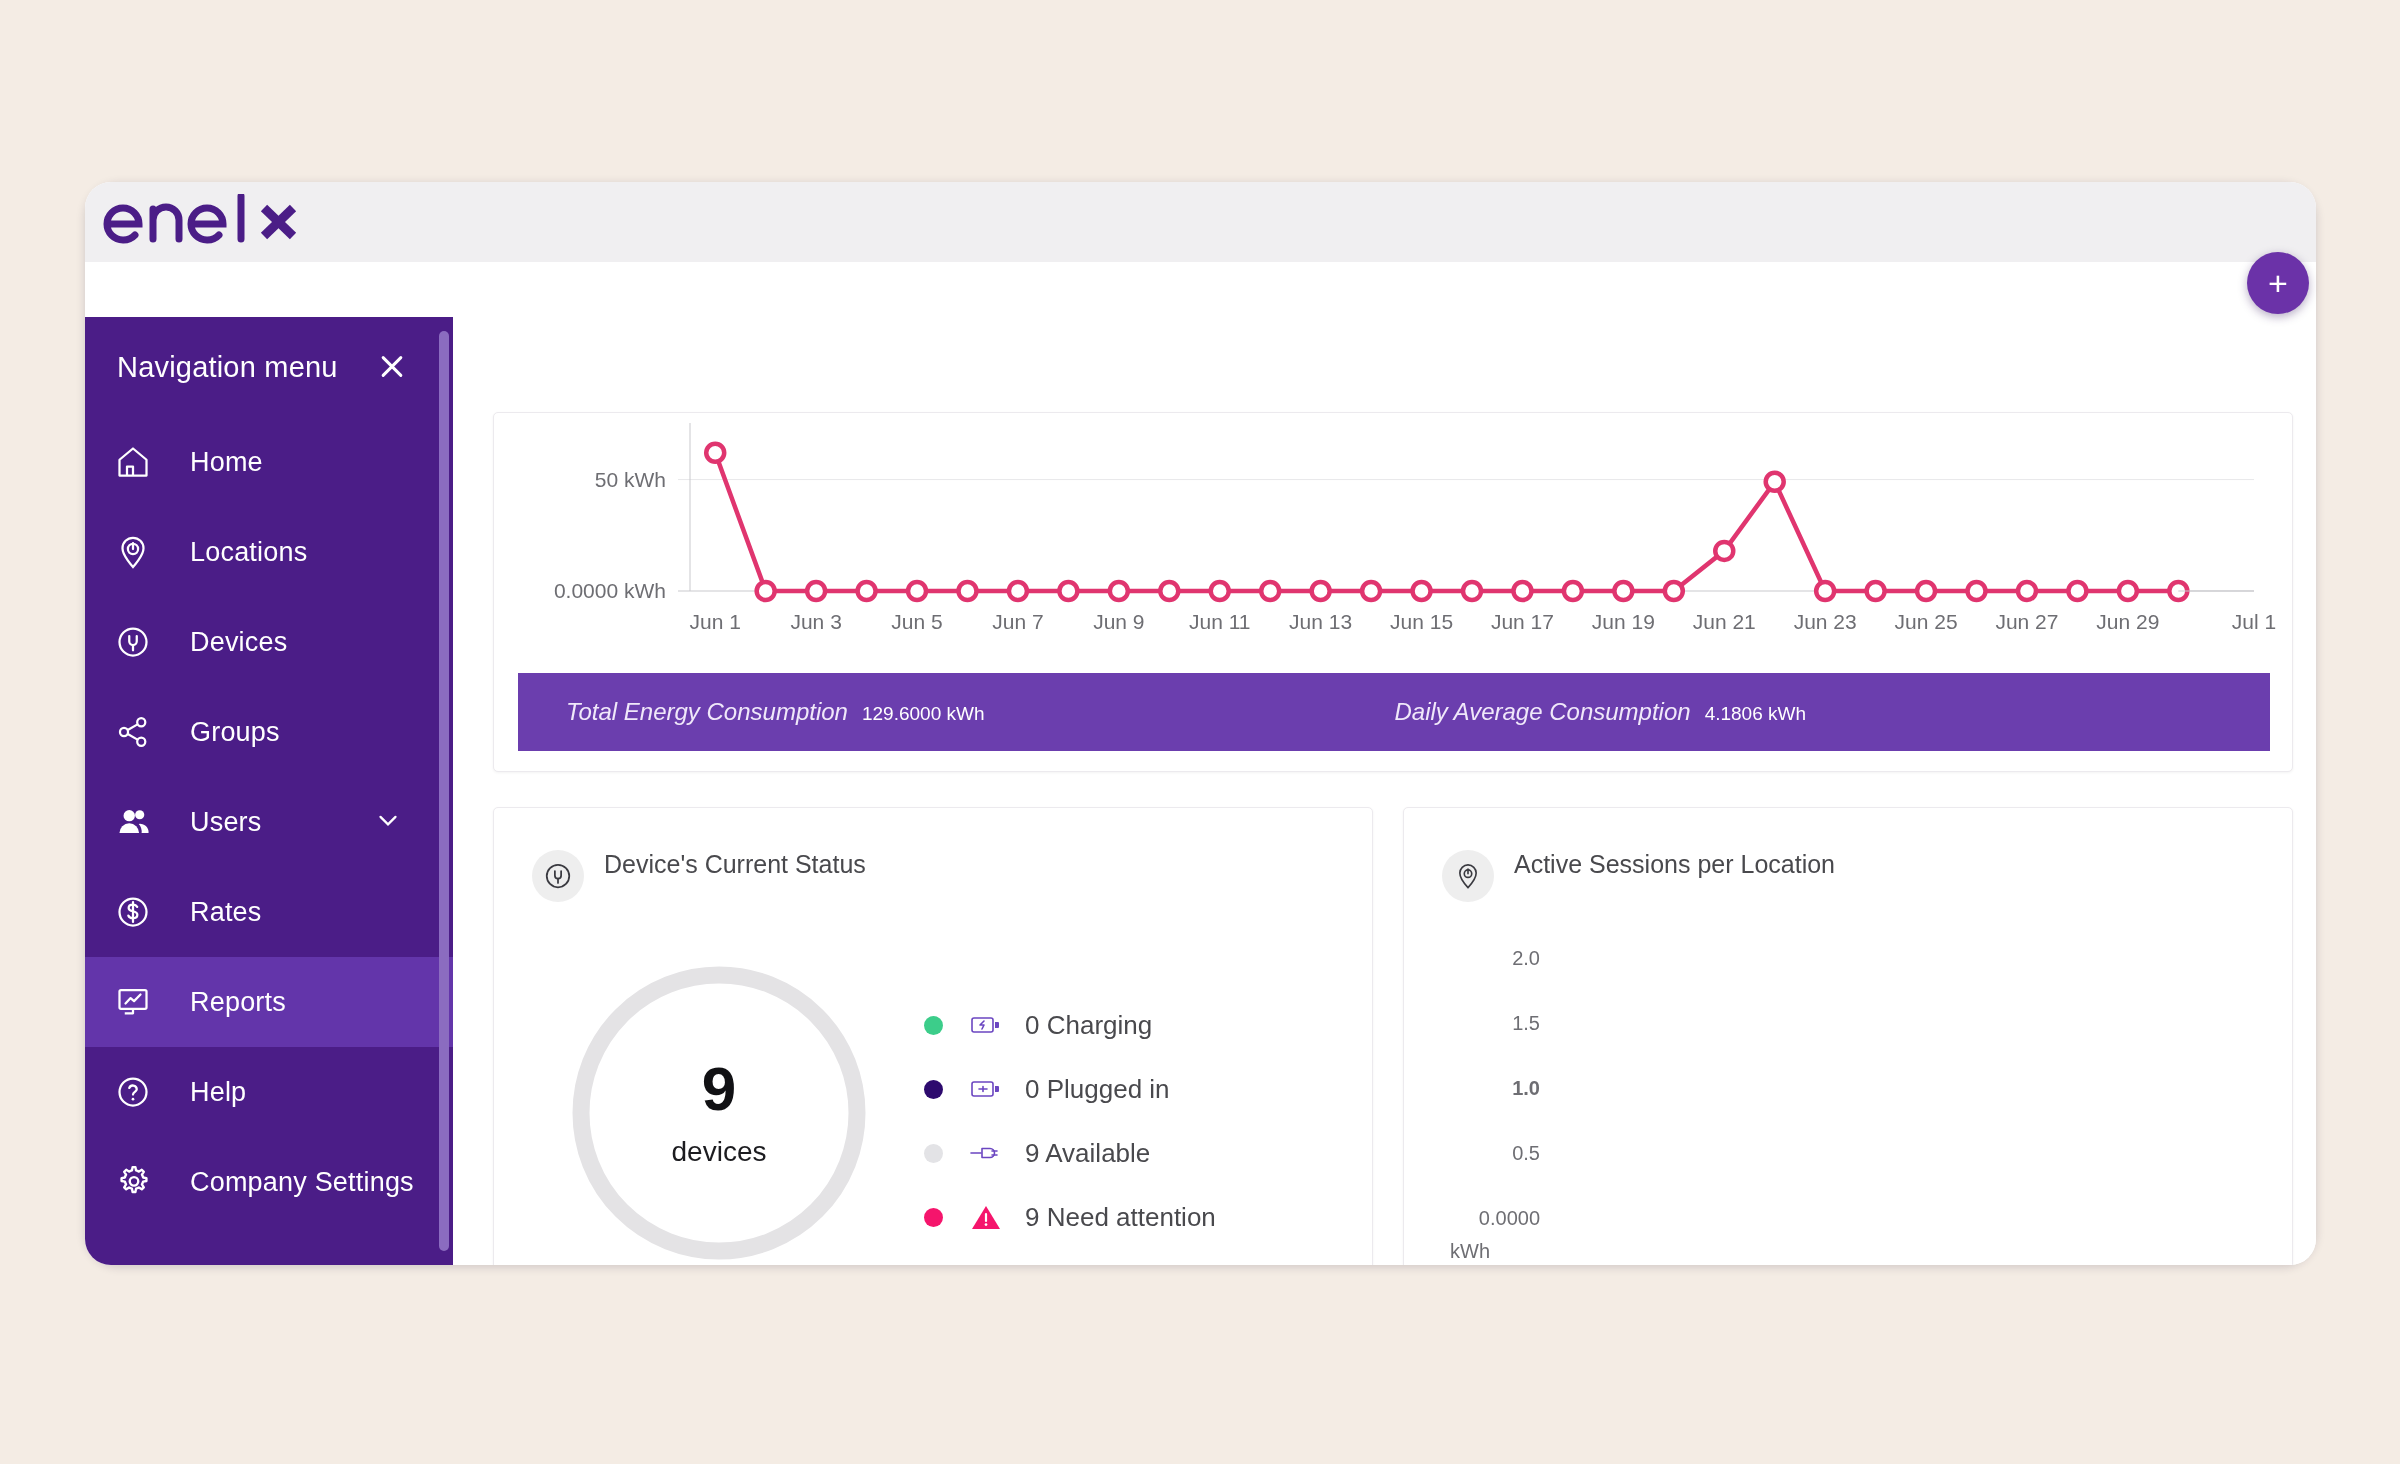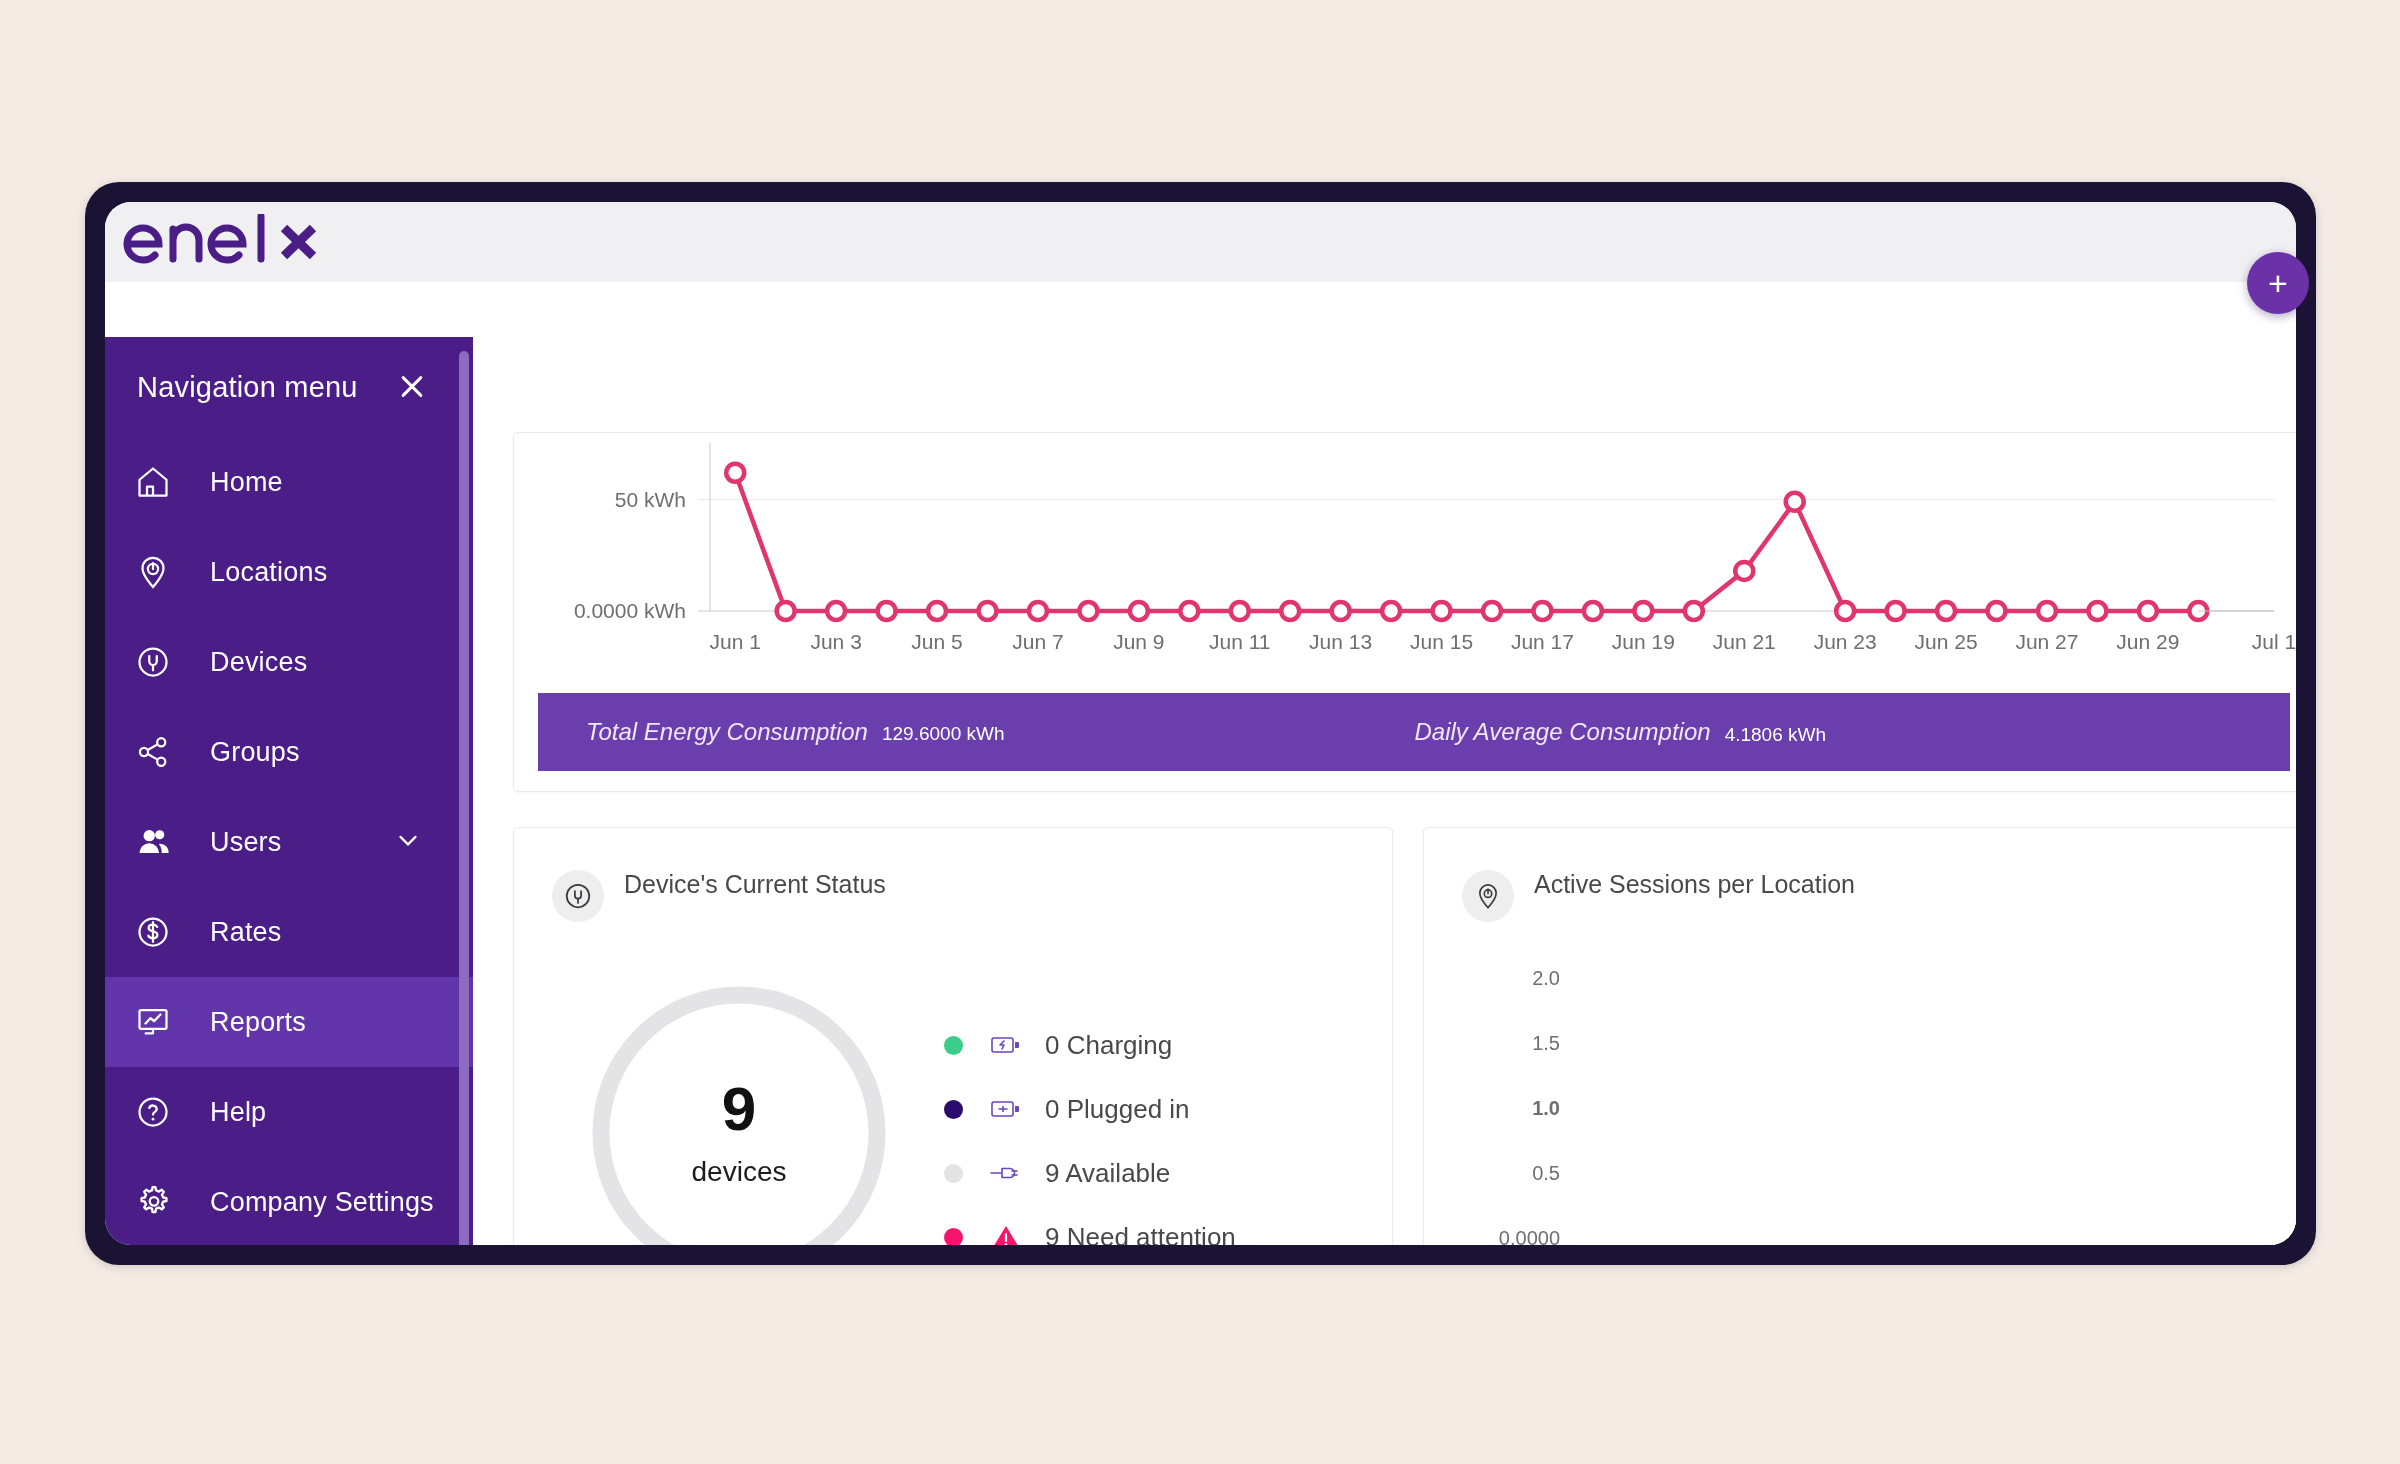--- a/index.html
+++ b/index.html
@@ -10,21 +10,21 @@
     overflow:hidden;
   }
 
   
   .device {
     position:absolute;
     left:85px; top:182px;
     width:2231px; height:1083px;
     background:#1b1333;
     border-radius:34px;
-    padding:20px;
+    padding:0;
     box-shadow:0 2px 10px rgba(40,25,60,.18);
   }
   .screen {
     position:relative;
     width:100%; height:100%;
     background:#ffffff;
     border-radius:26px;
     overflow:hidden;
   }
 
@@ -136,21 +136,21 @@
   .summary-bar {
     position:absolute; left:24px; bottom:20px;
     width:1752px; height:78px;
     background:#6b3eae;
     display:flex; align-items:center;
   }
   .sum-block { display:flex; align-items:baseline; }
   .sum-label { color:#f0e8fa; font-size:24px; font-weight:400;font-style:italic; }
   .sum-value { color:#ffffff; font-size:19px; font-weight:400; margin-left:14px; }
   .sum-1 { margin-left:48px; }
-  .sum-2 { margin-left:410px;align-items:flex-end; }
+  .sum-2 { margin-left:410px; }
 
   
   .card-status  { left:40px;  top:545px; width:880px; height:560px; }
   .card-session { left:950px; top:545px; width:890px; height:560px; }
 
   .card-head {
     display:flex; 
     padding:42px 0 0 38px;
   }
   .head-ic {

